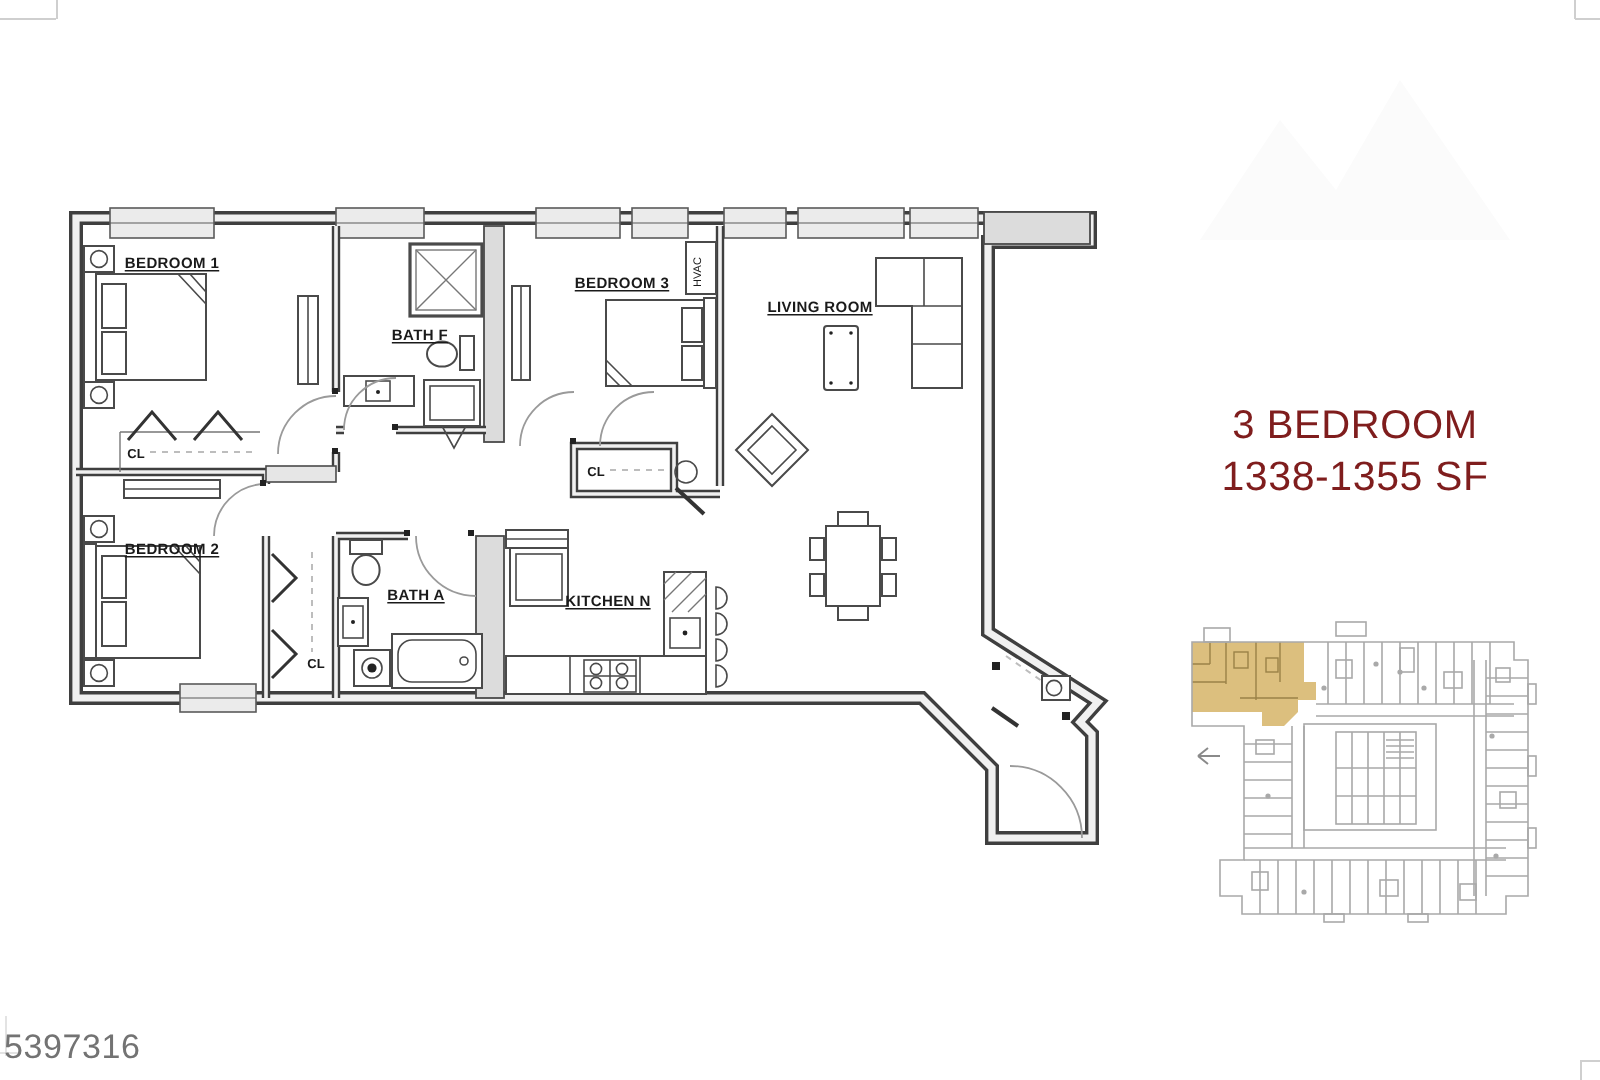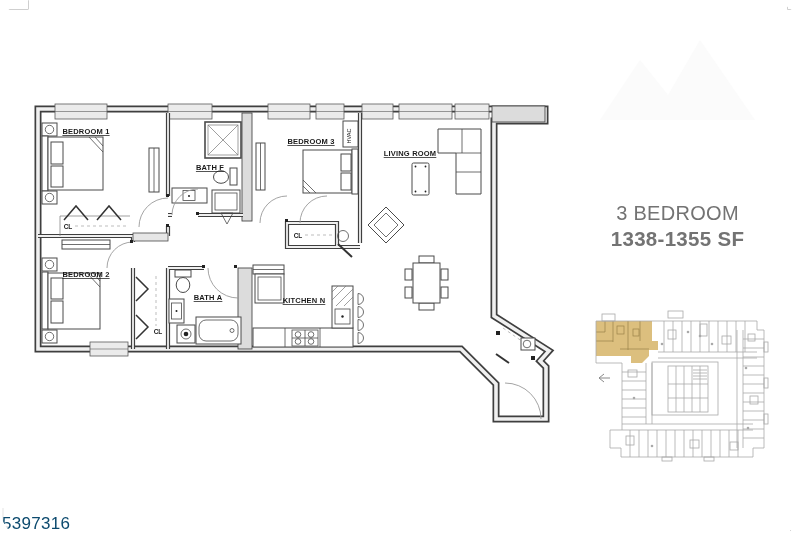--- a/index.html
+++ b/index.html
@@ -1,17 +1,17 @@
 <!DOCTYPE html>
 <html><head>
 <meta charset="utf-8">
 <style>
   html,body{margin:0;padding:0;background:#fff;}
   .canvas{position:relative;width:800px;height:540px;background:#fff;overflow:hidden;
-          font-family:"Liberation Sans",sans-serif;border-radius:32px;}
+          font-family:"Liberation Sans",sans-serif;}
   .canvas svg{position:absolute;left:0;top:0;}
   
   .owfill{fill:#ffffff;stroke:#3f3f3f;stroke-width:7;stroke-linejoin:miter;}
   .owcore{fill:none;stroke:#f0f0f0;stroke-width:3.6;stroke-linejoin:miter;}
   .iwd{fill:none;stroke:#3f3f3f;stroke-width:4.2;}
   .iwc{fill:none;stroke:#f0f0f0;stroke-width:1.8;}
   .win{fill:#ebebeb;stroke:#5a5a5a;stroke-width:.8;}
   .winline{stroke:#5a5a5a;stroke-width:.6;fill:none;}
   .chase{fill:#dcdcdc;stroke:#4a4a4a;stroke-width:.9;}
   .furn{fill:#ffffff;stroke:#4a4a4a;stroke-width:1;}
@@ -31,23 +31,23 @@
   .kp{fill:none;stroke:#a9a9a9;stroke-width:.8;}
   .kpfill{stroke:none;}
   .kpgold{fill:none;stroke:#9a8248;stroke-width:.7;}
   .kpdot{fill:#a9a9a9;stroke:none;}
   .arrow{fill:none;stroke:#8a8a8a;stroke-width:1;}
   .crop{stroke:#cfcfcf;stroke-width:1;fill:none;}
   .cropfaint{stroke:#e3e3e3;stroke-width:1;fill:none;}
   .wm{fill:#fbfbfb;stroke:none;}
   
   .title-block{position:absolute;left:585px;top:201px;width:185px;text-align:center;
-               color:#737373;font-size:20px;line-height:25px;letter-spacing:.3px;}
-  .title-block .bold{font-weight:bold;font-size:20.5px;}
-  .photo-id{position:absolute;left:2px;top:514px;font-size:17px;color:#0c4a6e;
+               color:#7f1d1d;font-size:20px;line-height:25px;letter-spacing:.3px;}
+  .title-block .bold{font-weight:normal;font-size:20.5px;}
+  .photo-id{position:absolute;left:2px;top:514px;font-size:17px;color:#737373;
             letter-spacing:.3px;}
 </style>
 </head>
 <body>
 
 <div class="canvas">
 
 <svg width="800" height="540" viewBox="0 0 800 540">
   <defs>
     <path id="ow" d="M 38,109 L 545,109 L 545,121 L 494,121 L 494,316 L 549,351 L 540,361 L 546,367 L 546,419 L 496,419 L 496,384 L 461,349 L 38,349 Z"></path>

